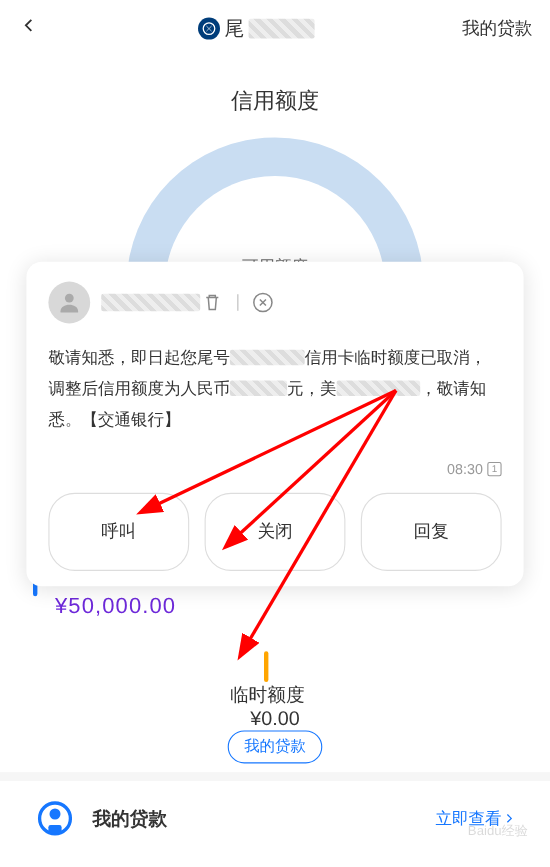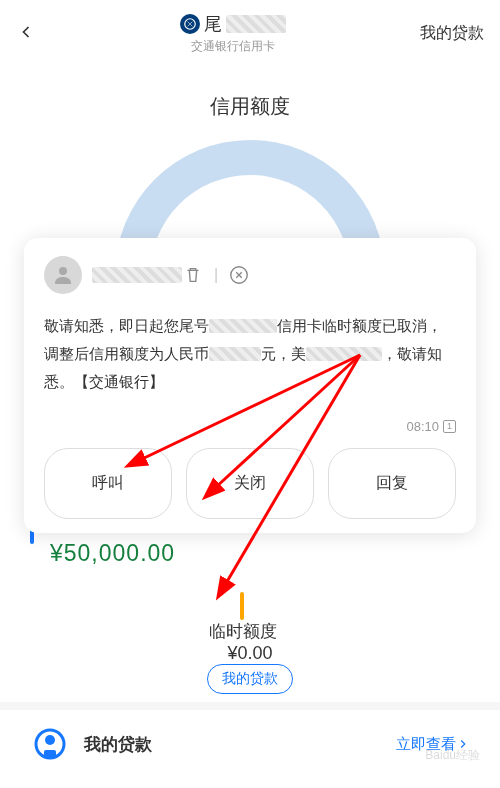--- a/index.html
+++ b/index.html
@@ -208,22 +208,22 @@
       font-size: 17px;
       color: #333;
       margin-right: 14px;
     }
     .row-value {
       font-size: 18px;
       color: #333;
       flex: 1;
     }
     .row-ghost {
-      font-size: 23px;
-      color: #15803d;
+      font-size: 20px;
+      color: #6d28d9;
       flex: 1;
       letter-spacing: 1px;
       margin-top: 48px;
     }
     .row-action {
       border: 1px solid #1677ff;
       color: #1677ff;
       border-radius: 16px;
       padding: 5px 14px;
       font-size: 14px;
@@ -284,21 +284,20 @@
     <div class="header-title">
       <span class="bank-logo">
         <svg width="14" height="14" viewBox="0 0 24 24" fill="#fff">
             <circle cx="12" cy="12" r="9" fill="none" stroke="#fff" stroke-width="2"></circle>
             <path d="M8 8 L16 16 M16 8 L8 16" stroke="#fff" stroke-width="1"></path>
           </svg>
       </span>
       <span>尾</span>
       <span class="redact" style="width:60px;height:18px"></span>
     </div>
-    <div class="header-subtitle">交通银行信用卡</div>
   </div>
   <div class="header-action">我的贷款</div>
 </div>
 
 <div class="page-title">信用额度</div>
 
 <div class="gauge-wrap">
   <div class="gauge-circle"></div>
   <div class="gauge-inner"></div>
   <div class="gauge-label">可用额度</div>
@@ -325,21 +324,21 @@
             <circle cx="12" cy="12" r="9"></circle>
             <path d="M9 9l6 6M15 9l-6 6"></path>
           </svg>
       </span>
     </div>
   </div>
   <div class="popup-body">
     <span>敬请知悉，即日起您尾号</span><span class="redact" style="width:68px"></span><span>信用卡临时额度已取消，调整后信用额度为人民币</span><span class="redact" style="width:52px"></span><span>元，美</span><span class="redact" style="width:76px"></span><span>，敬请知悉。【交通银行】</span>
   </div>
   <div class="popup-time">
-    <span>08:10</span>
+    <span>08:30</span>
     <span class="sim-icon">1</span>
   </div>
   <div class="popup-actions">
     <div class="popup-btn">呼叫</div>
     <div class="popup-btn">关闭</div>
     <div class="popup-btn">回复</div>
   </div>
 </div>
 
 <div class="section-row fixed-row">

